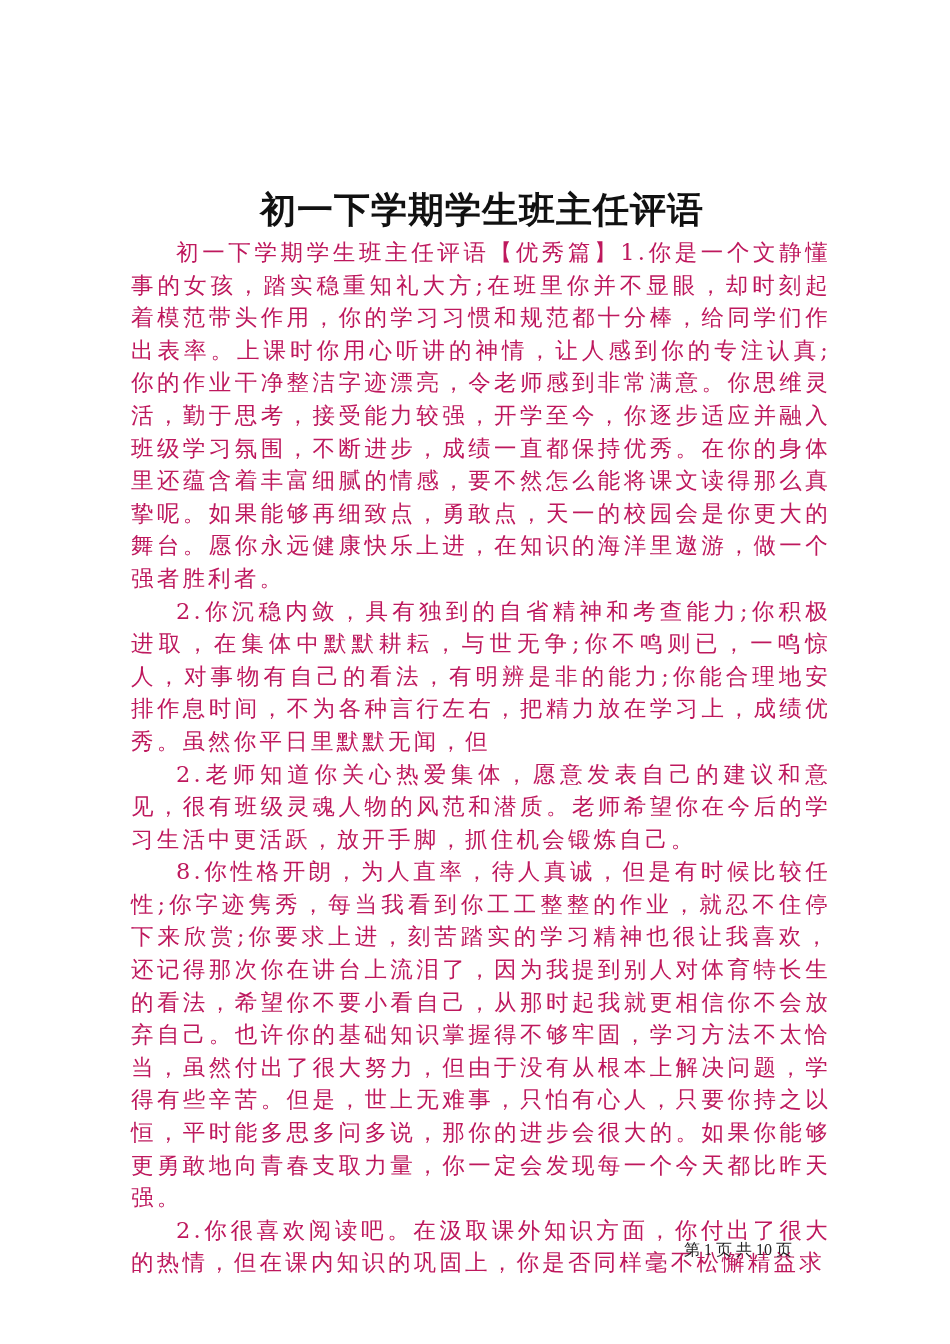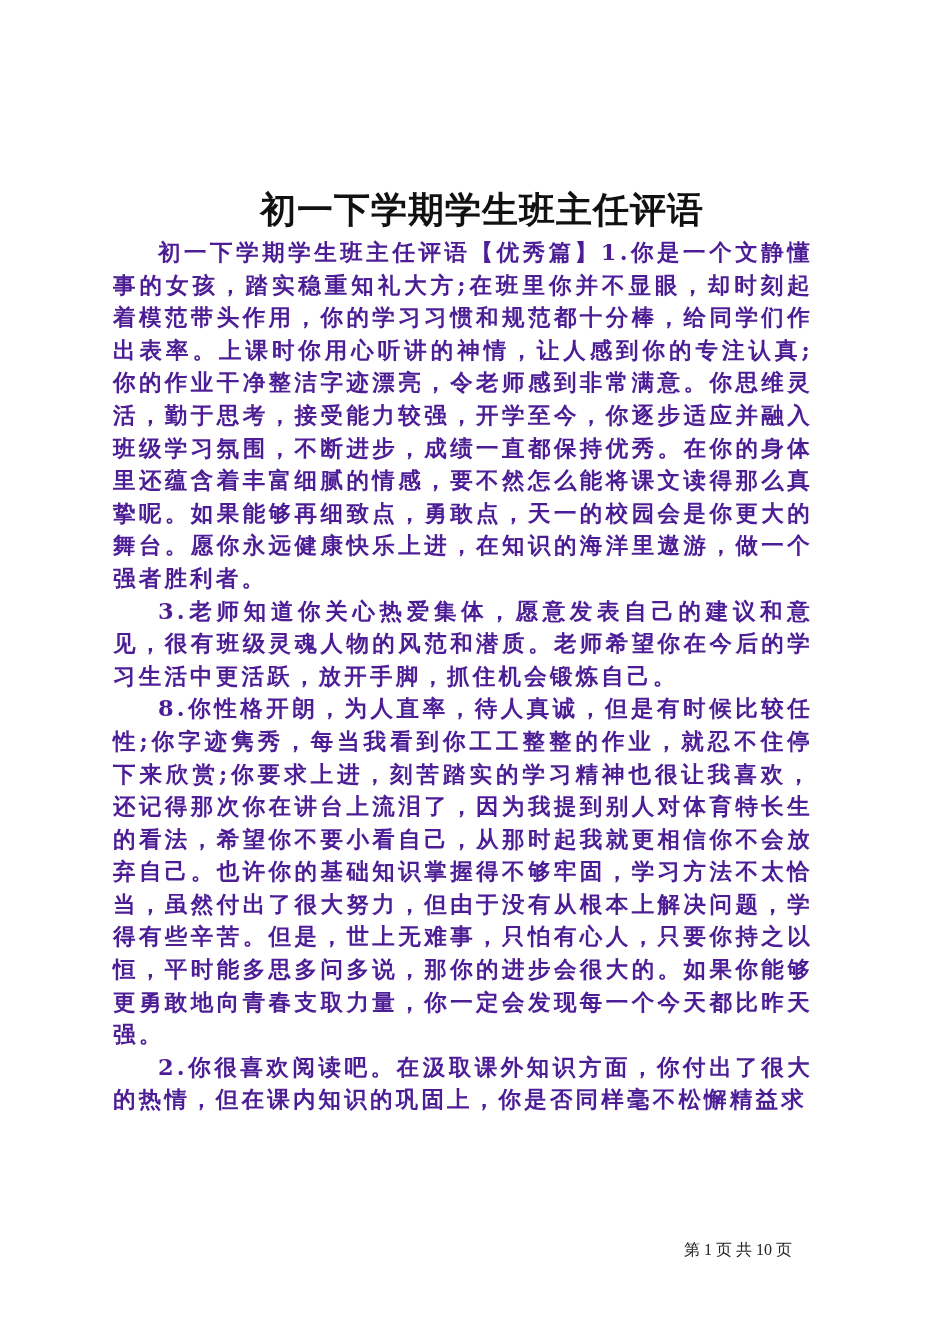--- a/index.html
+++ b/index.html
@@ -4,37 +4,38 @@
 <style>
   html, body { margin: 0; padding: 0; background: #ffffff; }
   body { width: 950px; height: 1344px; position: relative; overflow: hidden; }
   .page { position: absolute; left: 0; top: 0; width: 950px; height: 1344px; background: #fff; }
   .title {
     position: absolute; left: 0; top: 186px; width: 950px; text-align: center;
     font-family: "DejaVu Sans", sans-serif; font-weight: bold; font-size: 36px;
     color: #111; letter-spacing: 1px; line-height: 48px; padding-left: 7px;
   }
   .body {
-    position: absolute; left: 113px; top: 236px; width: 700px;
+    position: absolute; left: 131px; top: 236px; width: 700px;
     font-family: "DejaVu Serif", serif; font-size: 22.5px; line-height: 32.6px;
-    color: #4c1d95; letter-spacing: 3.2px; font-weight: bold;
+    color: #be185d; letter-spacing: 3.2px;
   }
   .para { margin: 0; text-indent: 2em; text-align: justify; text-align-last: left; }
   .footer {
     position: absolute; left: 0; top: 1240px; width: 792px; text-align: right;
     font-family: "Liberation Serif", serif; font-size: 16px; color: #222;
   }
 </style>
 </head>
 <body>
 
 <div class="page">
   <div class="title">初一下学期学生班主任评语</div>
 
   <div class="body">
     <p class="para">初一下学期学生班主任评语【优秀篇】1.你是一个文静懂事的女孩，踏实稳重知礼大方;在班里你并不显眼，却时刻起着模范带头作用，你的学习习惯和规范都十分棒，给同学们作出表率。上课时你用心听讲的神情，让人感到你的专注认真;你的作业干净整洁字迹漂亮，令老师感到非常满意。你思维灵活，勤于思考，接受能力较强，开学至今，你逐步适应并融入班级学习氛围，不断进步，成绩一直都保持优秀。在你的身体里还蕴含着丰富细腻的情感，要不然怎么能将课文读得那么真挚呢。如果能够再细致点，勇敢点，天一的校园会是你更大的舞台。愿你永远健康快乐上进，在知识的海洋里遨游，做一个强者胜利者。</p>
-    <p class="para">3.老师知道你关心热爱集体，愿意发表自己的建议和意见，很有班级灵魂人物的风范和潜质。老师希望你在今后的学习生活中更活跃，放开手脚，抓住机会锻炼自己。</p>
+    <p class="para">2.你沉稳内敛，具有独到的自省精神和考查能力;你积极进取，在集体中默默耕耘，与世无争;你不鸣则已，一鸣惊人，对事物有自己的看法，有明辨是非的能力;你能合理地安排作息时间，不为各种言行左右，把精力放在学习上，成绩优秀。虽然你平日里默默无闻，但</p>
+    <p class="para">2.老师知道你关心热爱集体，愿意发表自己的建议和意见，很有班级灵魂人物的风范和潜质。老师希望你在今后的学习生活中更活跃，放开手脚，抓住机会锻炼自己。</p>
     <p class="para">8.你性格开朗，为人直率，待人真诚，但是有时候比较任性;你字迹隽秀，每当我看到你工工整整的作业，就忍不住停下来欣赏;你要求上进，刻苦踏实的学习精神也很让我喜欢，还记得那次你在讲台上流泪了，因为我提到别人对体育特长生的看法，希望你不要小看自己，从那时起我就更相信你不会放弃自己。也许你的基础知识掌握得不够牢固，学习方法不太恰当，虽然付出了很大努力，但由于没有从根本上解决问题，学得有些辛苦。但是，世上无难事，只怕有心人，只要你持之以恒，平时能多思多问多说，那你的进步会很大的。如果你能够更勇敢地向青春支取力量，你一定会发现每一个今天都比昨天强。</p>
     <p class="para">2.你很喜欢阅读吧。在汲取课外知识方面，你付出了很大的热情，但在课内知识的巩固上，你是否同样毫不松懈精益求</p>
   </div>
 
   <div class="footer">第 1 页  共 10 页</div>
 </div>
 
 </body></html>

